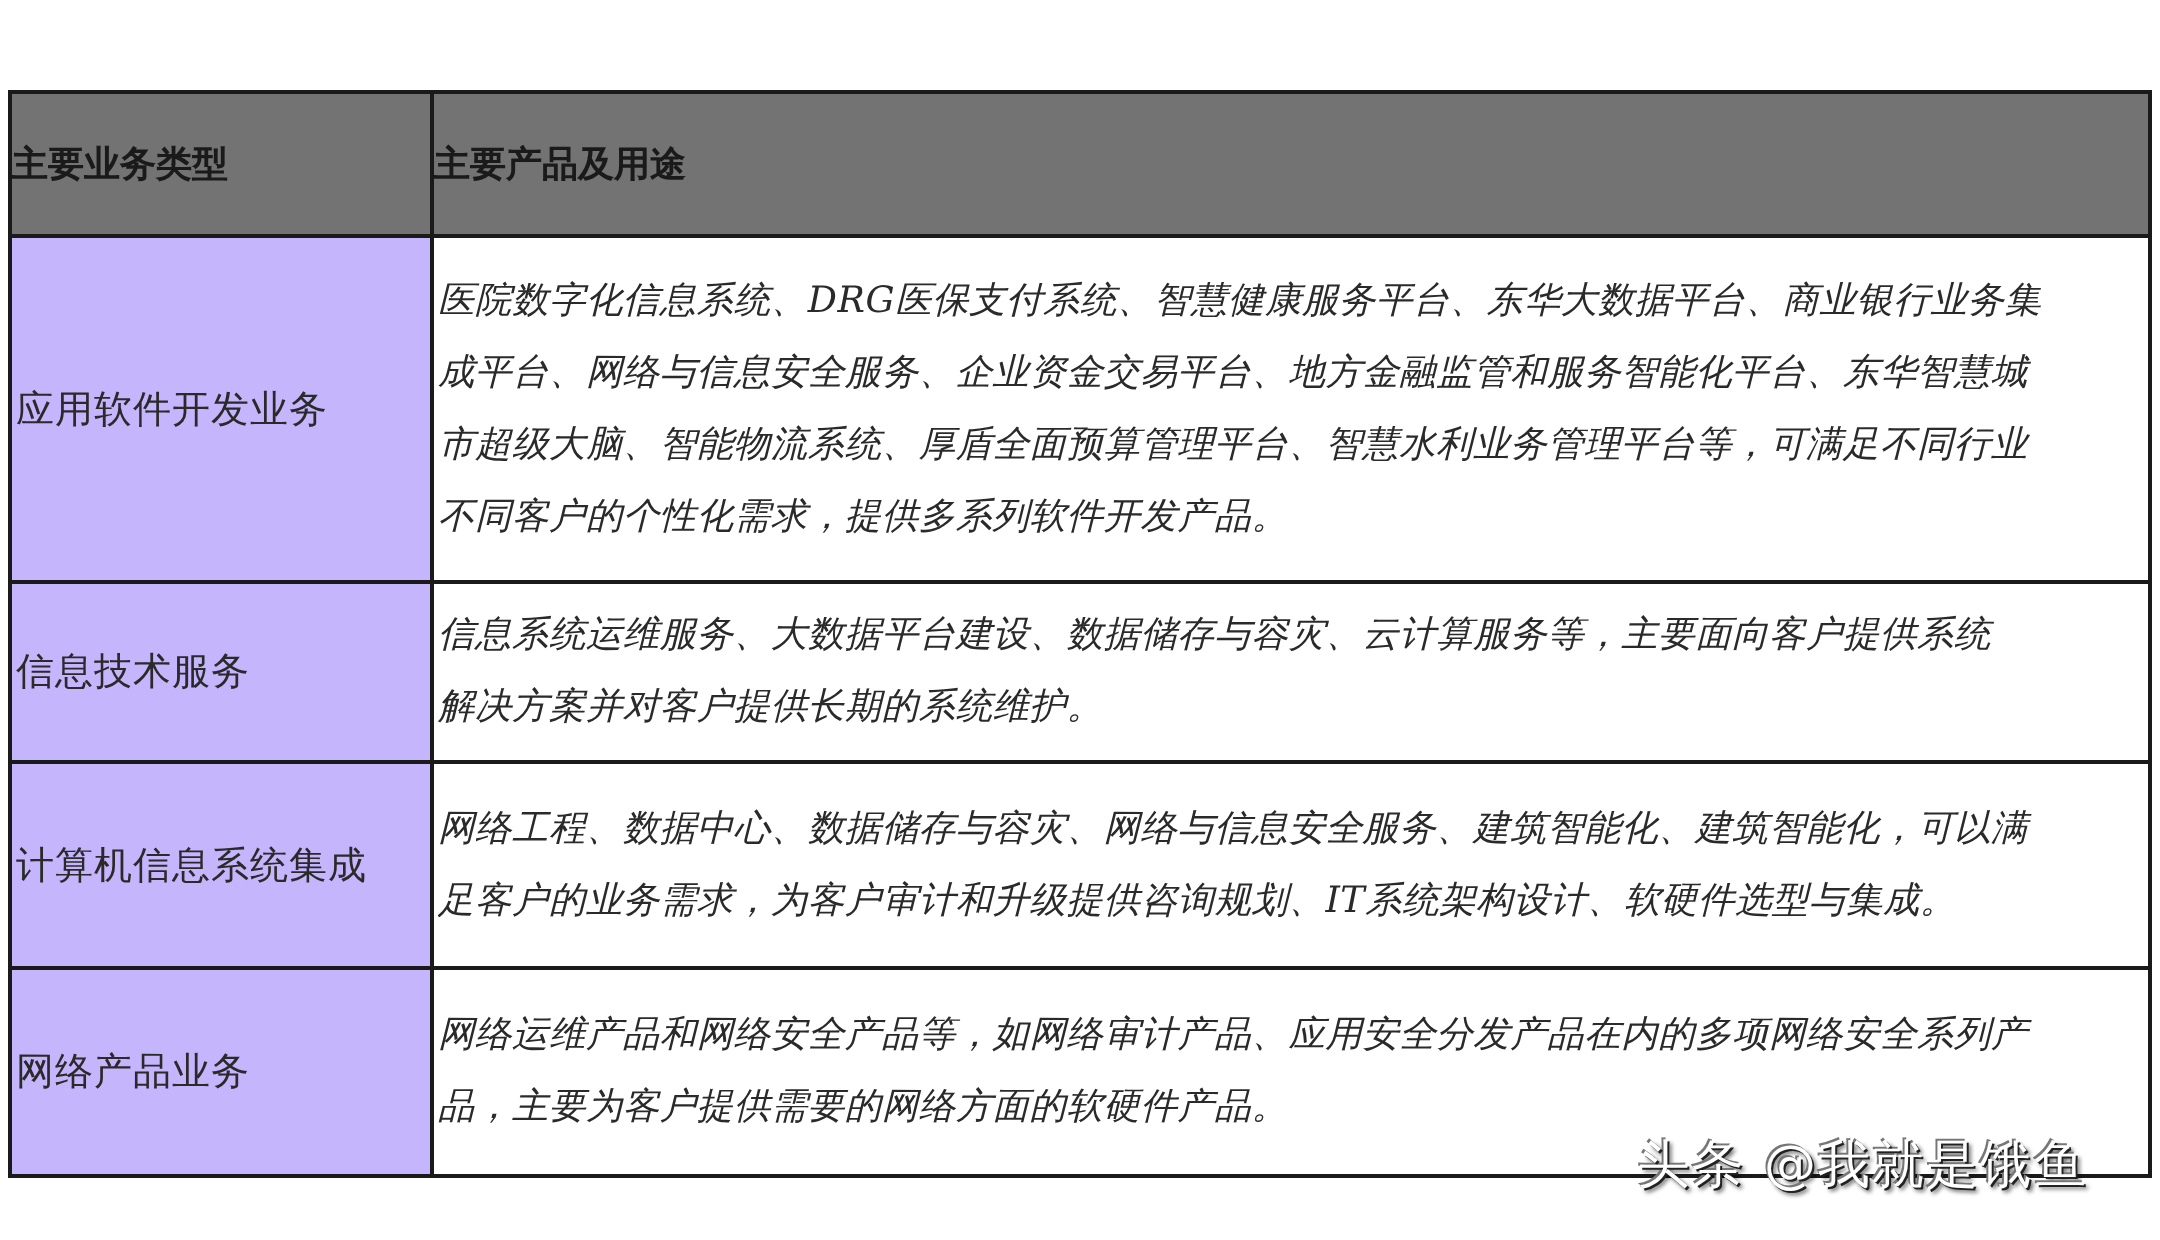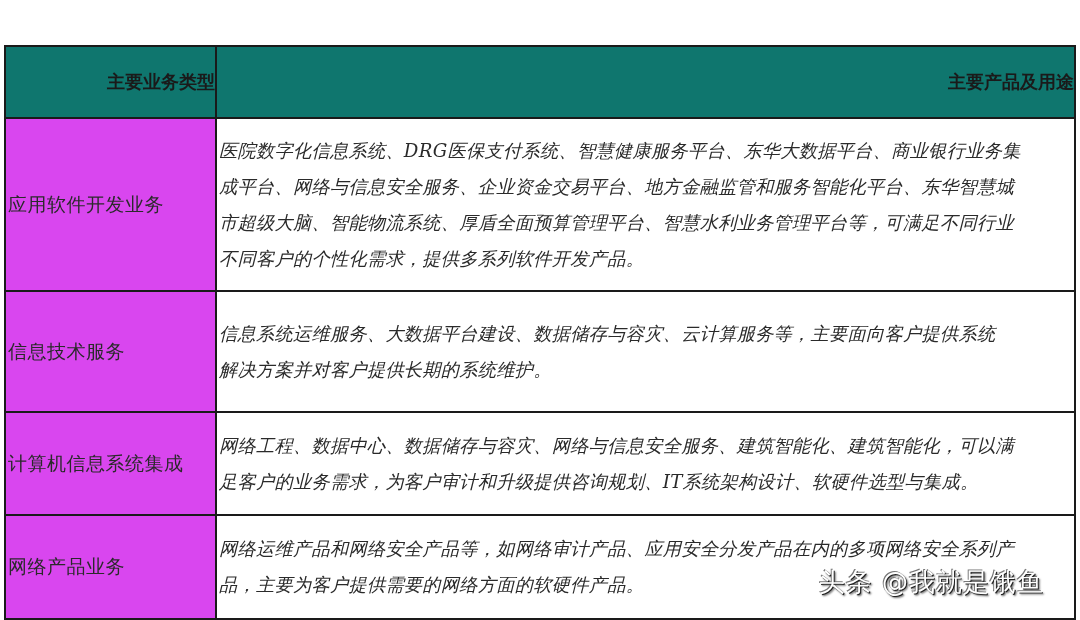--- a/index.html
+++ b/index.html
@@ -23,30 +23,30 @@
       border-collapse: collapse;
       table-layout: fixed;
     }
     .table td, .table th {
       border: 2px solid #1a1a1a;
       padding: 0;
       vertical-align: middle;
     }
     .col-type { width: 211px; }
     .hdr {
-      background: #0f766e;
+      background: #737373;
       height: 70px;
       font-family: "DejaVu Sans", "Liberation Sans", sans-serif;
       font-weight: bold;
       font-size: 18px;
-      text-align: right;
+      text-align: left;
       color: #1a1a1a;
     }
     .type-cell {
-      background: #d946ef;
+      background: #c4b5fd;
       font-size: 19px;
       text-align: left;
       padding-left: 2px !important;
       color: #2a2a2a;
       letter-spacing: 0.5px;
     }
     .desc-cell {
       font-size: 18.2px;
       line-height: 36px;
       padding: 0 0 0 2px !important;
@@ -54,21 +54,21 @@
       text-align: justify;
       letter-spacing: 0.3px;
     }
     .desc-cell .line {
       display: block;
       white-space: nowrap;
       overflow: hidden;
       font-style: italic;
     }
     .r1 { height: 173px; }
-    .r2 { height: 121px; padding-left: 15px; }
+    .r2 { height: 90px; padding-left: 15px; }
     .r3 { height: 103px; }
     .r4 { height: 104px; }
     .watermark {
       position: absolute;
       right: 36px;
       bottom: 20px;
       font-family: "DejaVu Sans", "Liberation Sans", sans-serif;
       font-size: 26px;
       color: #ffffff;
       text-shadow: 1px 1px 0 #222, -1px -1px 0 #777, 2px 2px 2px rgba(0,0,0,0.6);

